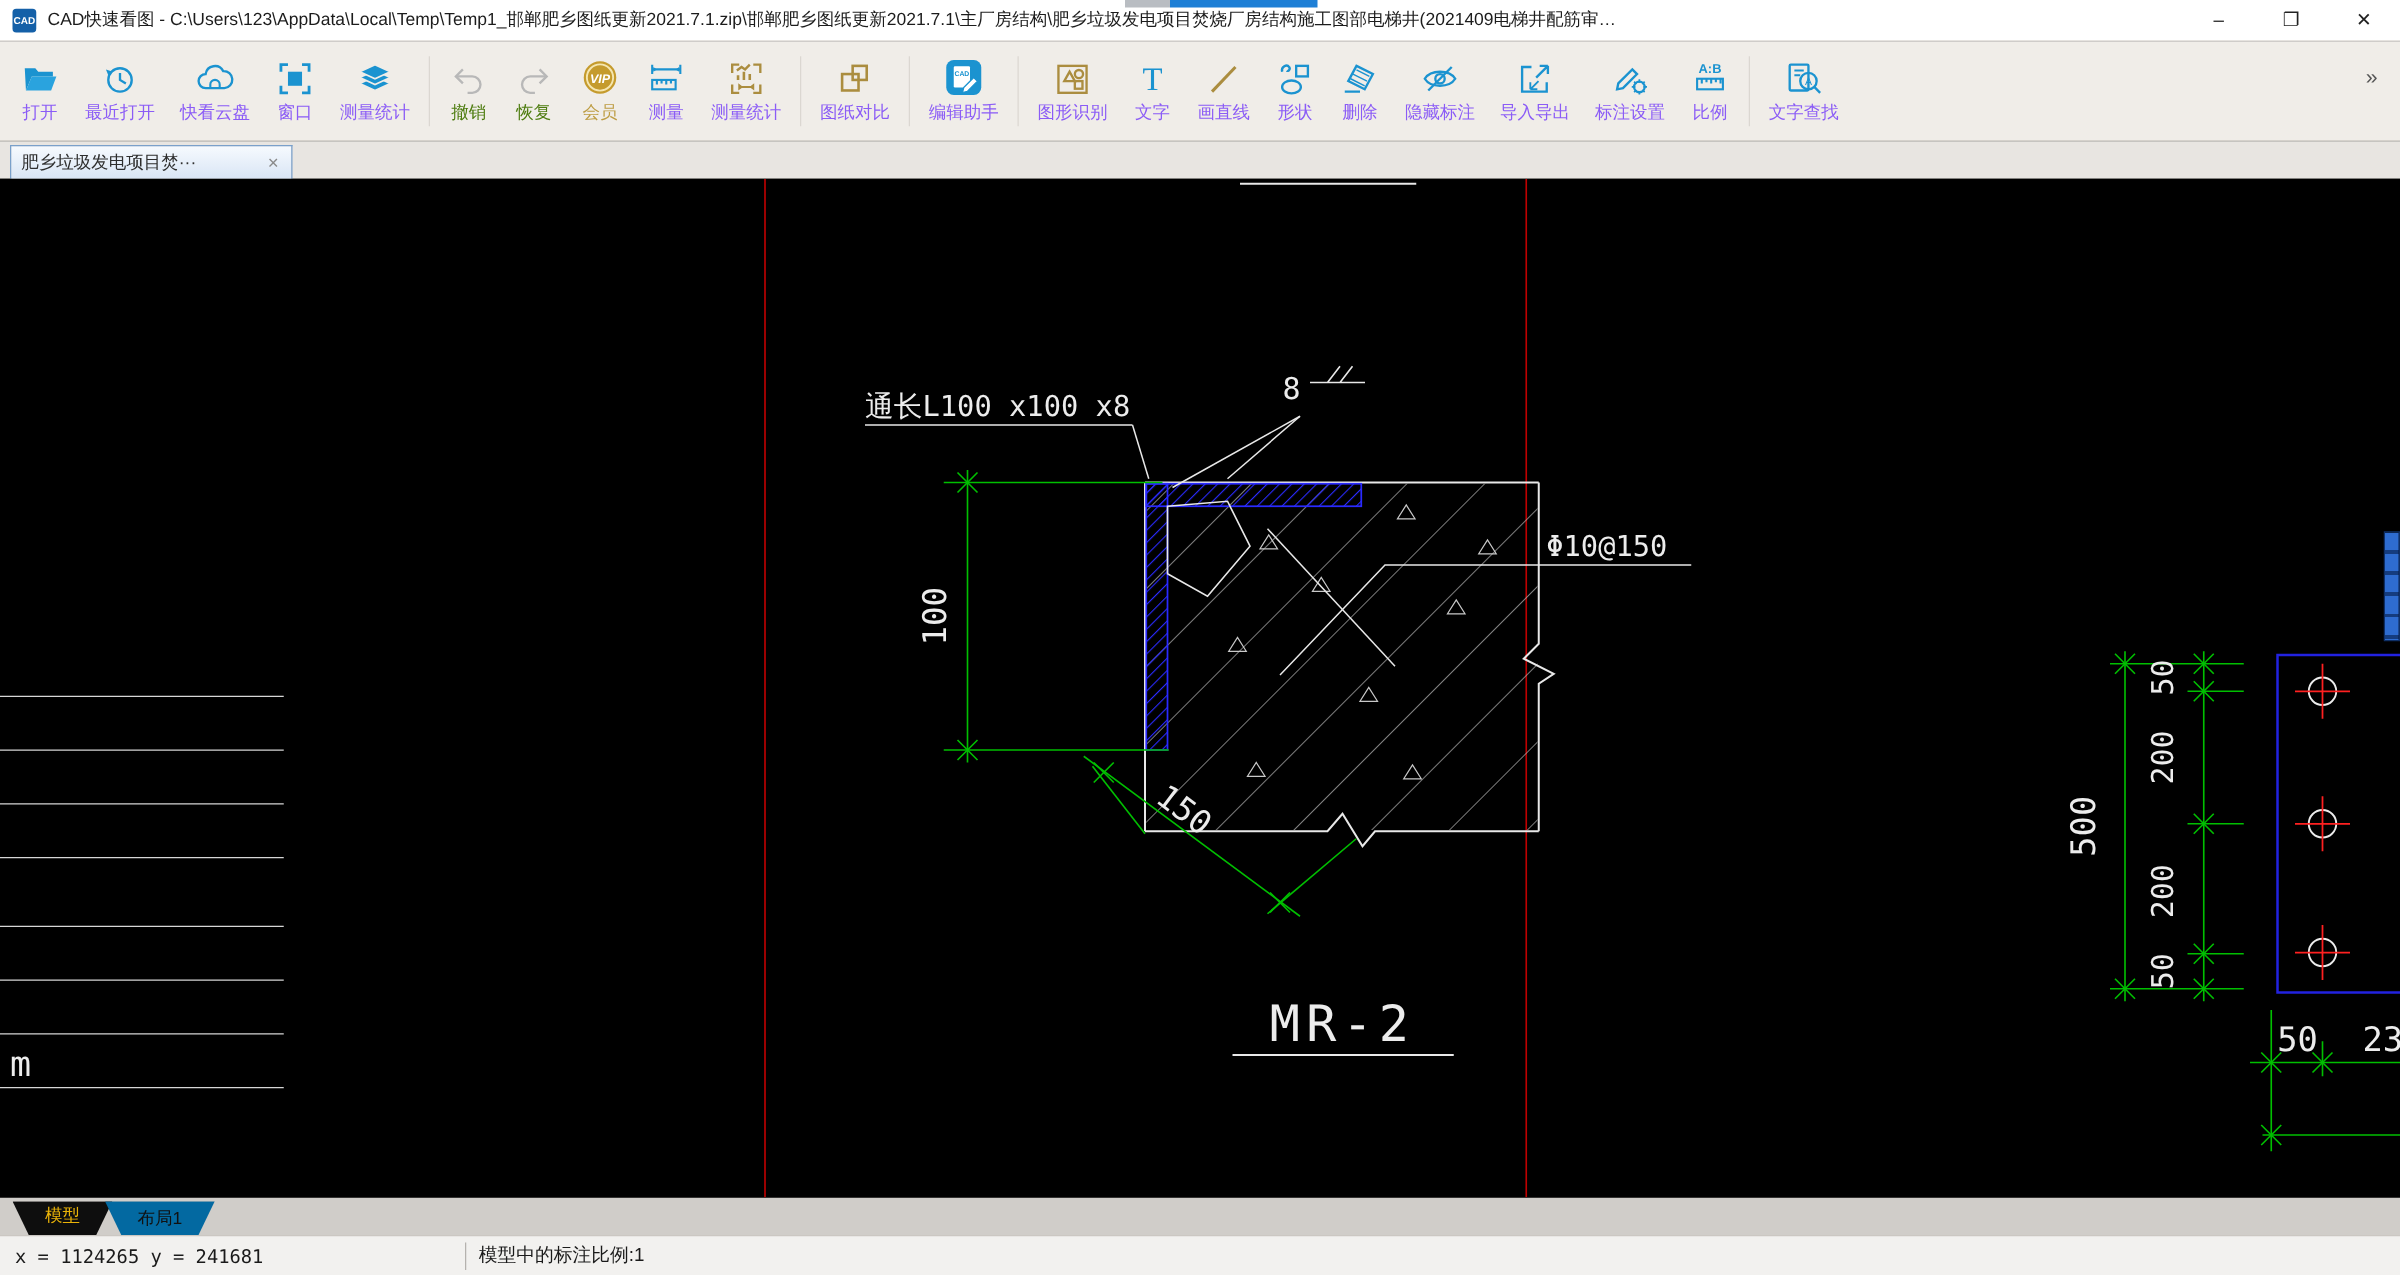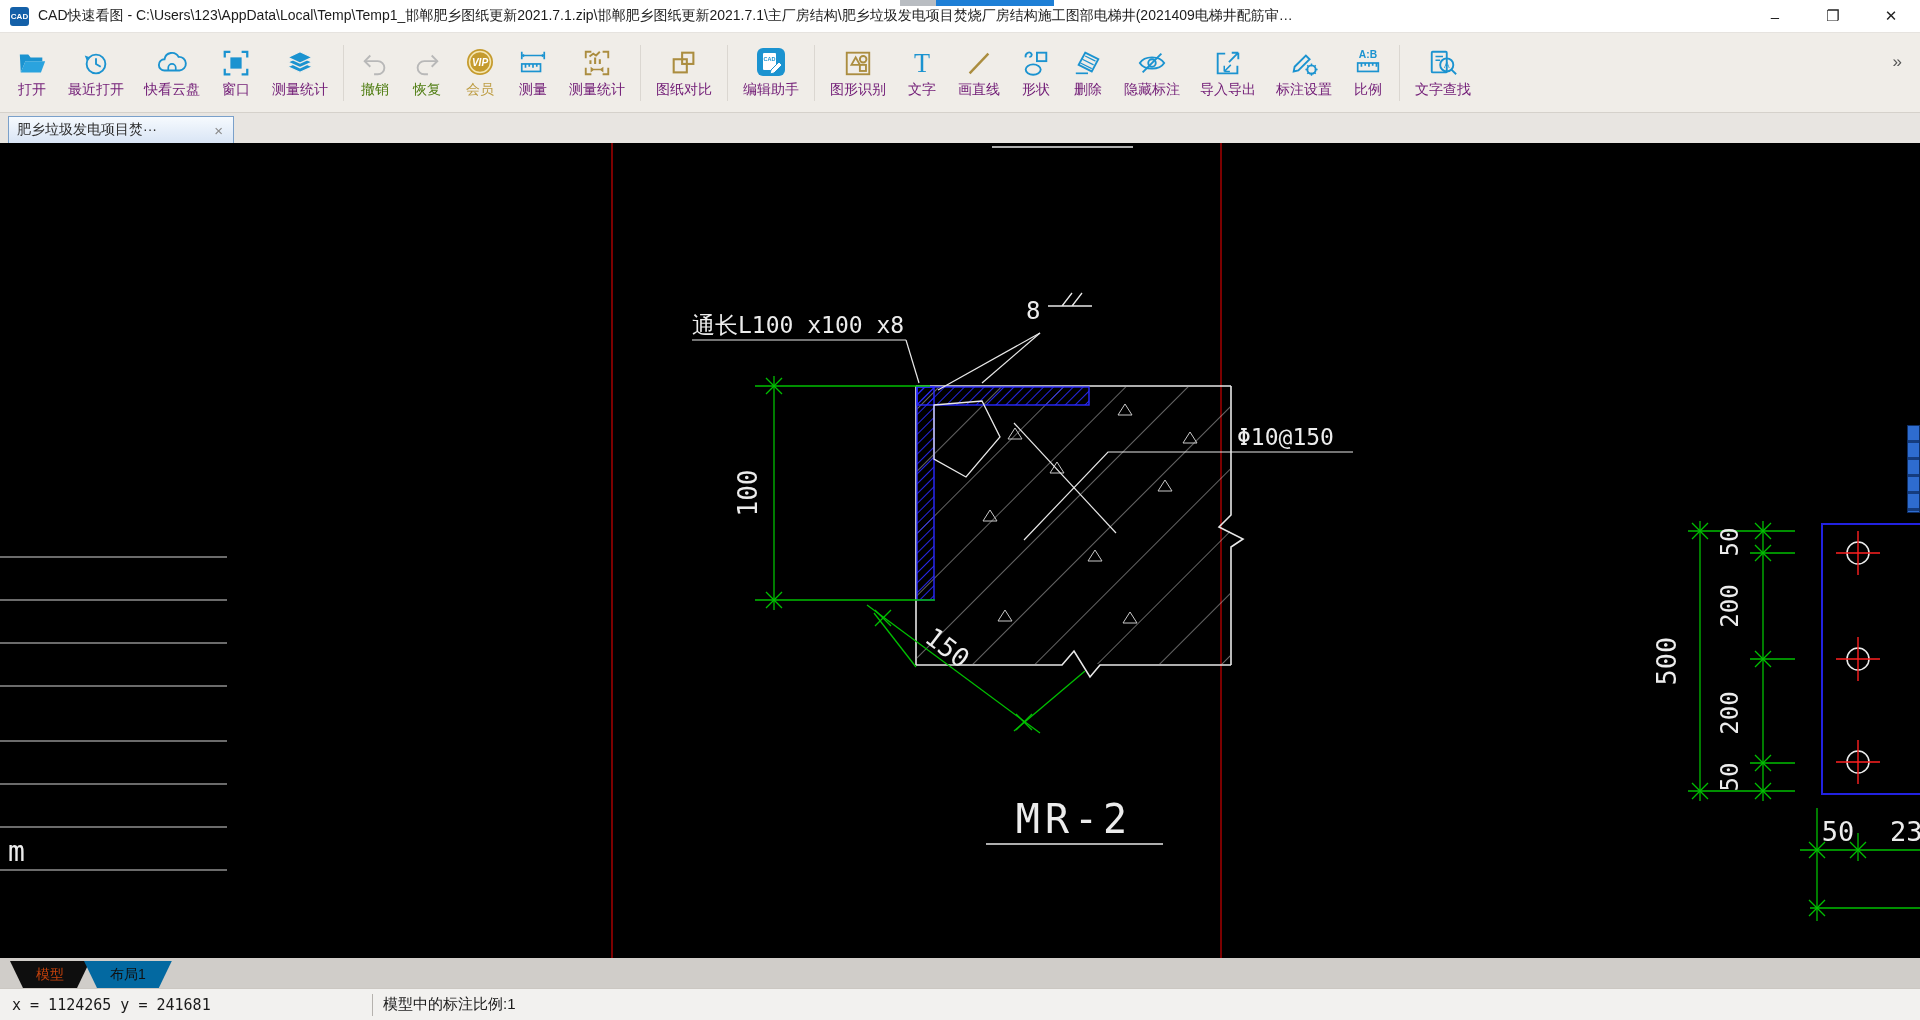--- a/index.html
+++ b/index.html
@@ -20,21 +20,21 @@
   .win-controls { margin-left:auto; display:flex; height:100%; }
   .win-btn { width:58px; height:100%; display:flex; align-items:center; justify-content:center;
     font-size:15px; color:#222; cursor:default; }
 
   
   .toolbar { height:80px; background:#f0ede8; display:flex; align-items:center;
     padding:0 6px; border-bottom:1px solid #d5d1cb; }
   .tbtn { display:flex; flex-direction:column; align-items:center; justify-content:center;
     gap:3px; padding:0 10px; height:70px; }
   .tbtn .ticon { height:32px; display:flex; align-items:flex-end; justify-content:center; }
-  .tbtn .tlabel { font-size:14px; color:#701a75; white-space:nowrap; }
+  .tbtn .tlabel { font-size:14px; color:#8b5cf6; white-space:nowrap; }
   .tbtn.disabled .tlabel { color:#4d7c0f; }
   .tbtn.vip .tlabel { color:#bd9c42; }
   .tdivider { width:1px; height:56px; background:#dbd7d1; margin:0 5px; }
   .overflow { margin-left:auto; color:#555; font-size:17px; padding:0 12px 22px 0; }
 
   
   .tabbar { height:30px; background:#e8e5e1; display:flex; align-items:flex-end; }
   .doctab { margin-left:8px; height:27px; width:226px; display:flex; align-items:center;
     padding:0 10px 0 8px; border:1px solid #7aa0ca; border-bottom:none;
     background:linear-gradient(#f6fafe,#d9e5f5); font-size:14px; color:#2e2e2e; }
@@ -47,21 +47,21 @@
   text.cad { fill:#ececec; font-family:"DejaVu Sans Mono", monospace; }
   .vscroll { position:absolute; right:0; top:282px; width:13px; height:88px;
     background:repeating-linear-gradient(180deg,#2e6cd0 0 14px,#153c7e 14px 17px);
     border:1px solid #0e2f66; }
 
   
   .sheetbar { height:30px; background:#d0cdc9; display:flex; align-items:flex-end;
     padding-left:10px; }
   .sheet-tab { height:27px; line-height:26px; padding:0 26px; font-size:14px;
     clip-path:polygon(0 0,100% 0,calc(100% - 13px) 100%,13px 100%); }
-  .sheet-tab.active { background:#0e0e0e; color:#c2410c; }
+  .sheet-tab.active { background:#0e0e0e; color:#eab308;font-family:Liberation Serif, serif; }
   .sheet-tab.inactive { background:#0369a1; color:#111; margin-left:-6px;
     filter:drop-shadow(0 0 1px #666); }
 
   
   .statusbar { height:32px; background:#f2f1ef; border-top:1px solid #cbc7c2;
     display:flex; align-items:center; font-size:15px; color:#1a1a1a; }
   .coords { margin-left:12px; width:360px; font-family:"DejaVu Sans Mono", monospace; }
   .status-div { width:1px; height:22px; background:#b5b2ae; margin:0 10px 0 0; }
   .scale-note { font-size:15px; }
 </style>

